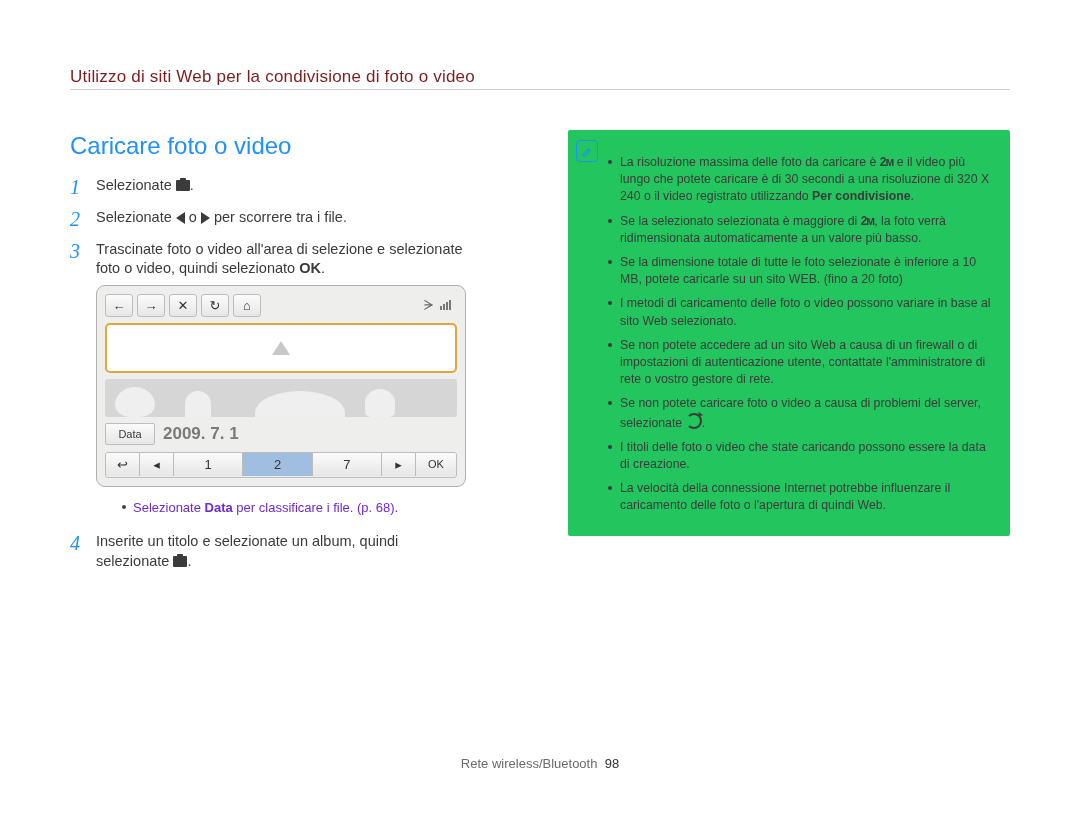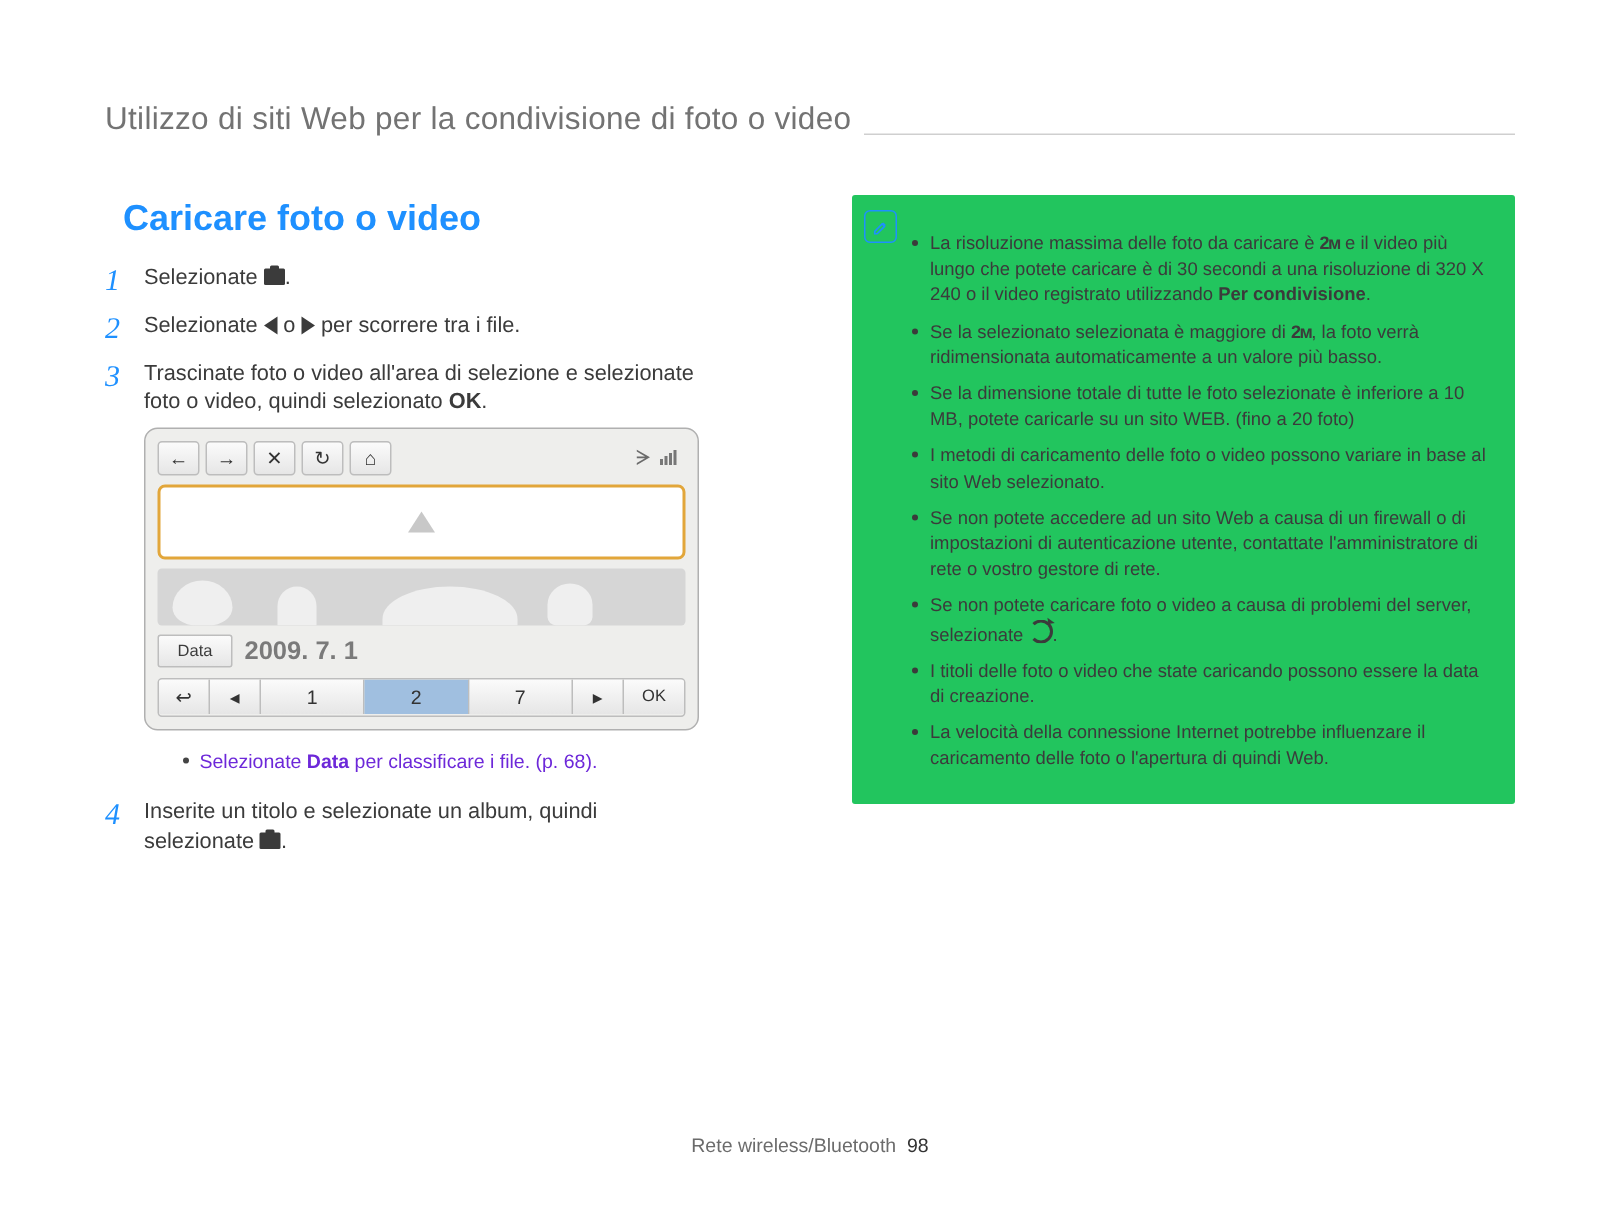--- a/index.html
+++ b/index.html
@@ -6,26 +6,26 @@
   body{
     width:1080px;height:815px;
     background:#fff;
     font-family:Arial,Helvetica,sans-serif;
     color:#3b3b3b;font-size:14.5px;line-height:1.35;
     position:relative;
   }
   .page{position:absolute;left:70px;right:70px;top:74px;bottom:0}
   .header-line{position:absolute;left:0;right:0;top:15px;height:1px;background:#cfcfcf}
   .header-title{
-    color:#737373;font-size:21px;letter-spacing:.2px;
+    color:#7f1d1d;font-size:17px;letter-spacing:.2px;
     position:absolute;left:0;top:-8px;background:#fff;padding-right:8px
   }
   .columns{position:absolute;left:0;right:0;top:56px;display:flex;gap:56px}
   .col{flex:1 1 0}
-  h2.sec{color:#1e90ff;font-weight:bold;font-size:24px;margin:0 12px 14px}
+  h2.sec{color:#1e90ff;font-weight:normal;font-size:24px;margin:0 0 14px}
   ol.steps{list-style:none;margin:0;padding:0;counter-reset:step}
   ol.steps>li{position:relative;padding-left:26px;margin-bottom:12px}
   .num{position:absolute;left:0;top:-2px;color:#1e90ff;font-style:italic;font-family:Georgia,serif;font-size:20px}
   .icon-box{display:inline-block;width:14px;height:11px;background:#3b3b3b;border-radius:1px;position:relative;vertical-align:-1px}
   .icon-box::before{content:"";position:absolute;left:4px;top:-2px;width:6px;height:3px;background:#3b3b3b;border-radius:1px}
   .tri{display:inline-block;width:0;height:0;border-top:6px solid transparent;border-bottom:6px solid transparent;vertical-align:-2px}
   .tri.left{border-right:9px solid #3b3b3b}
   .tri.right{border-left:9px solid #3b3b3b}
   .device{
     width:352px;border:1px solid #b0b0b0;border-radius:9px;background:#eeeeec;

